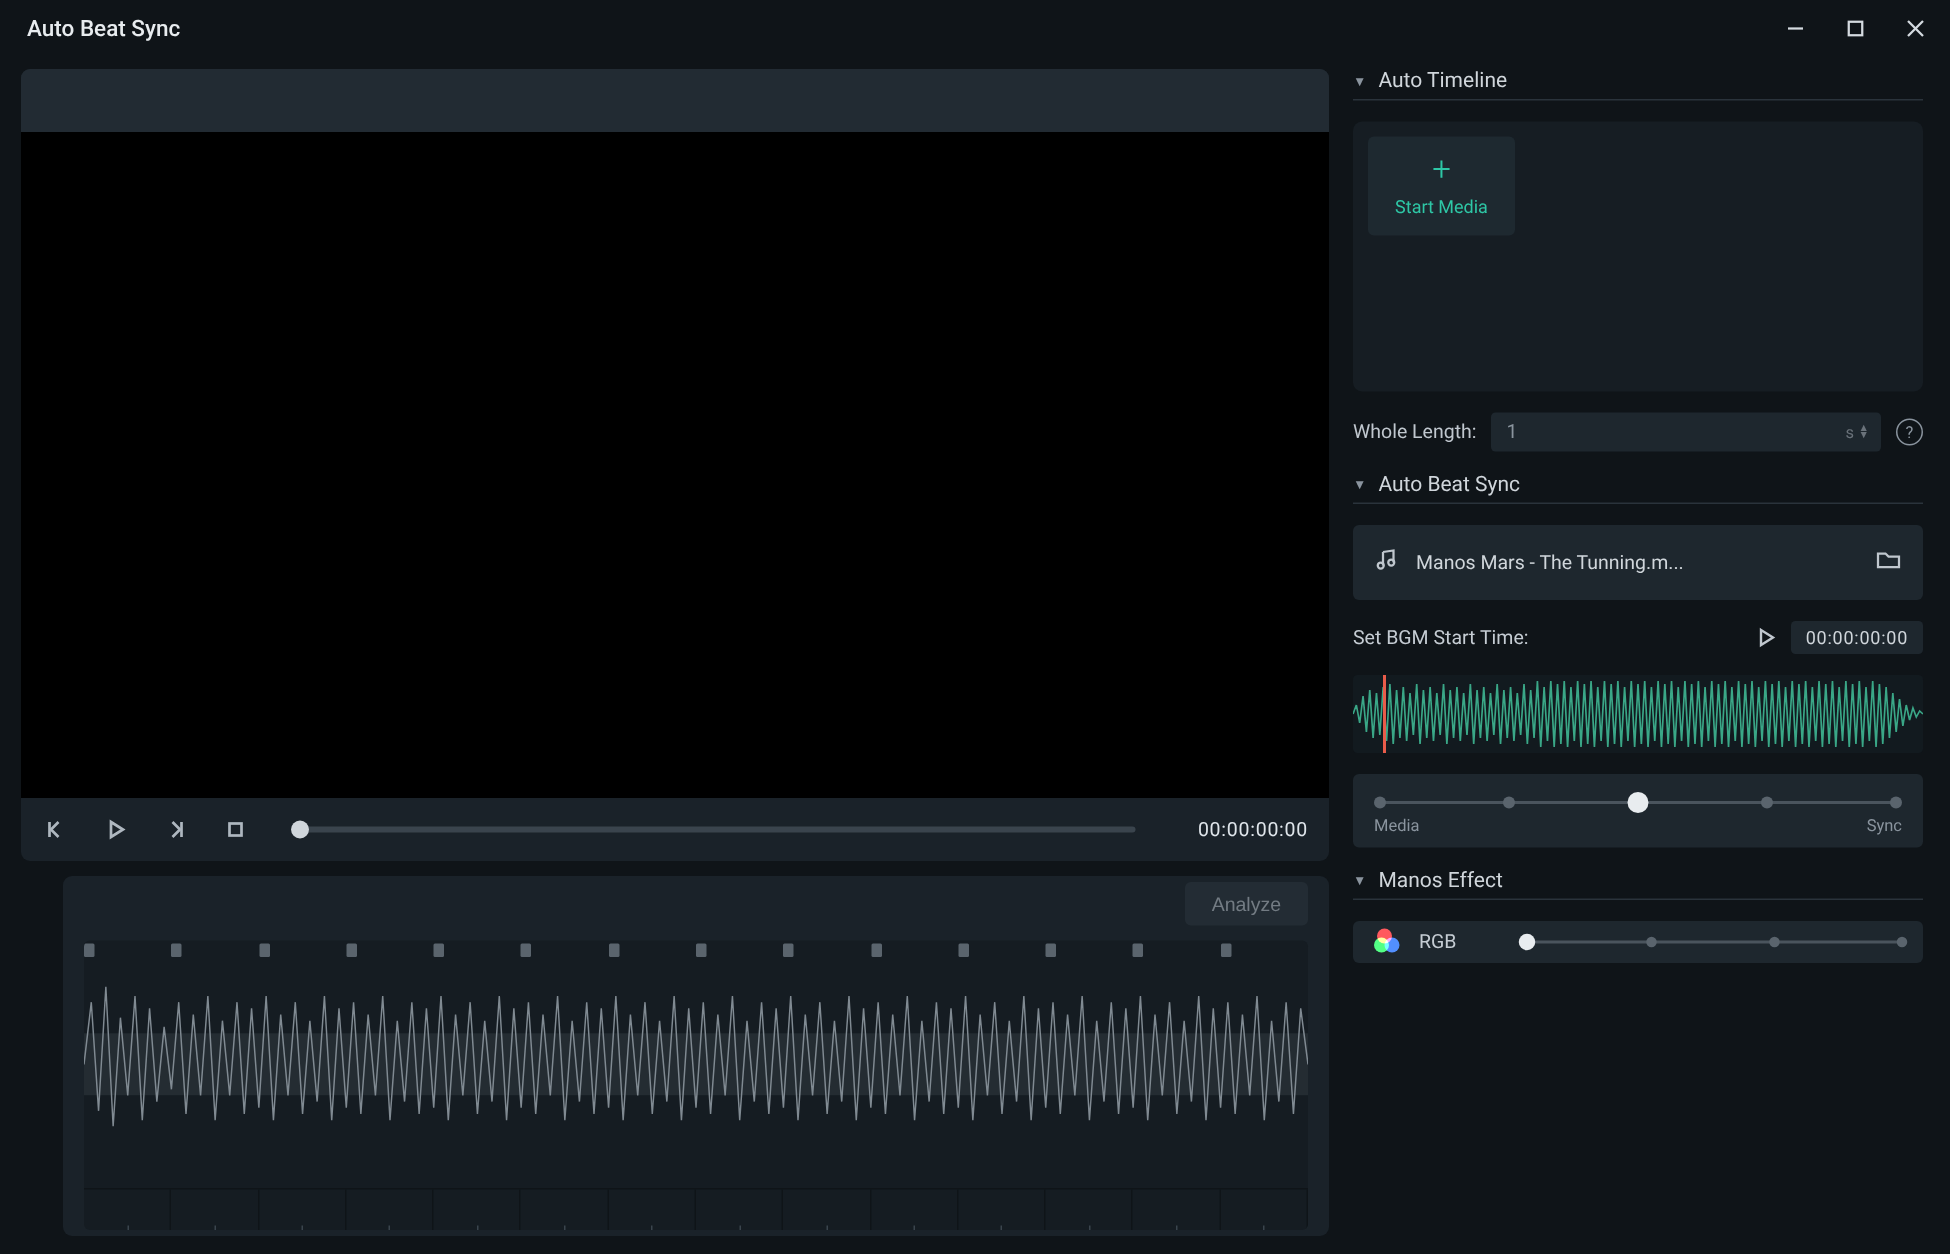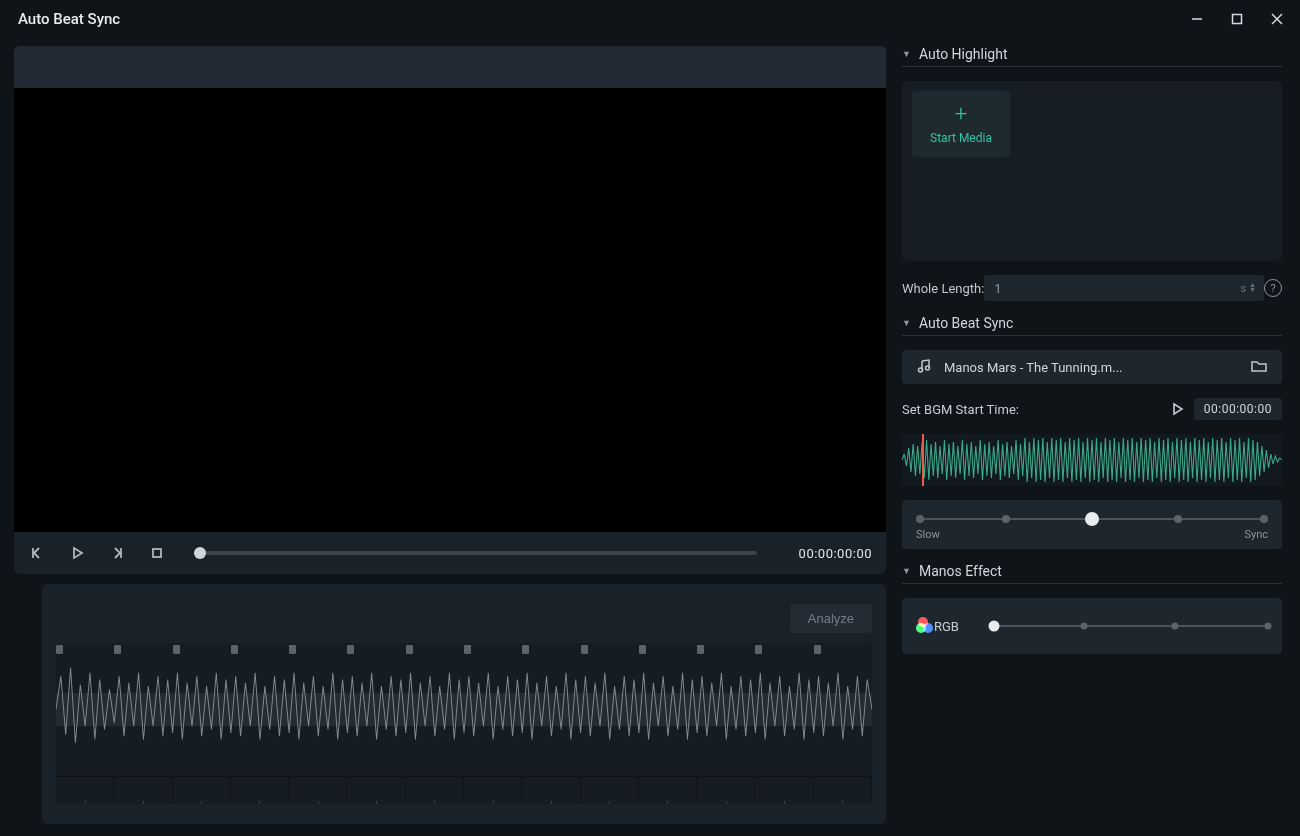--- a/index.html
+++ b/index.html
@@ -116,21 +116,21 @@
   .timecode {
     color: #dfe5ea;
     font-size: 13px;
     letter-spacing: 0.5px;
     margin-left: 8px;
   }
 
   .timeline-card {
     background: #1a2229;
     border-radius: 6px;
-    padding: 20px 14px;
+    padding: 4px 14px;
     position: relative;
     flex: 1;
     display: flex;
     flex-direction: column;
     margin-left: 28px;
   }
   .analyze-row {
     display: flex;
     justify-content: flex-end;
     margin-bottom: 10px;
@@ -222,21 +222,21 @@
     font-weight: 300;
     line-height: 1;
   }
   .import-btn .lbl {
     color: #2ec7a6;
     font-size: 12px;
   }
   .row {
     display: flex;
     align-items: center;
-    gap: 0;
+    gap: 10px;
   }
   .row .label {
     color: #c0c7ce;
     font-size: 13px;
   }
   .num-input {
     flex: 1;
     background: #1e272e;
     border: none;
     border-radius: 3px;
@@ -257,21 +257,21 @@
     display: flex;
     align-items: center;
     justify-content: center;
     font-size: 11px;
     color: #8a949e;
     cursor: pointer;
   }
   .music-row {
     background: #1e272e;
     border-radius: 4px;
-    height: 34px;
+    height: 50px;
     display: flex;
     align-items: center;
     padding: 0 14px;
     gap: 12px;
   }
   .music-row .name {
     flex: 1;
     color: #d0d6db;
     white-space: nowrap;
     overflow: hidden;
@@ -346,24 +346,25 @@
   .slider-labels {
     display: flex;
     justify-content: space-between;
     font-size: 11px;
     color: #8a949e;
   }
 
   .effect-row {
     background: #1e272e;
     border-radius: 4px;
-    height: 56px;
+    height: 28px;
     display: flex;
     align-items: center;
     padding: 0 14px;
+    gap: 12px;
   }
   .rgb-dot {
     width: 18px;
     height: 18px;
     position: relative;
   }
   .rgb-dot span {
     position:absolute; width:10px; height:10px; border-radius:50%; mix-blend-mode:screen;
   }
   .rgb-dot .r{background:#ff3b3b; left:2px; top:0;}
@@ -501,21 +502,21 @@
             <div></div>
         </div>
       </div>
     </div>
 
   </div>
 
   <div class="right">
     <div class="section-header">
       <span class="chev">▼</span>
-      <span>Auto Highlight</span>
+      <span>Auto Timeline</span>
     </div>
     <div class="media-box">
       <div class="import-btn">
         <div class="plus">+</div>
         <div class="lbl">Start Media</div>
       </div>
     </div>
 
     <div class="row">
       <div class="label">Whole Length:</div>
@@ -571,21 +572,21 @@
     <div class="slider-box">
       <div class="slider-track">
         <div class="tick" style="left:0%"></div>
         <div class="tick" style="left:25%"></div>
         <div class="tick" style="left:50%"></div>
         <div class="tick" style="left:75%"></div>
         <div class="tick" style="left:100%"></div>
         <div class="thumb" style="left:50%"></div>
       </div>
       <div class="slider-labels">
-        <span>Slow</span>
+        <span>Media</span>
         <span>Sync</span>
       </div>
     </div>
 
     <div class="section-header">
       <span class="chev">▼</span>
       <span>Manos Effect</span>
     </div>
 
     <div class="effect-row">

